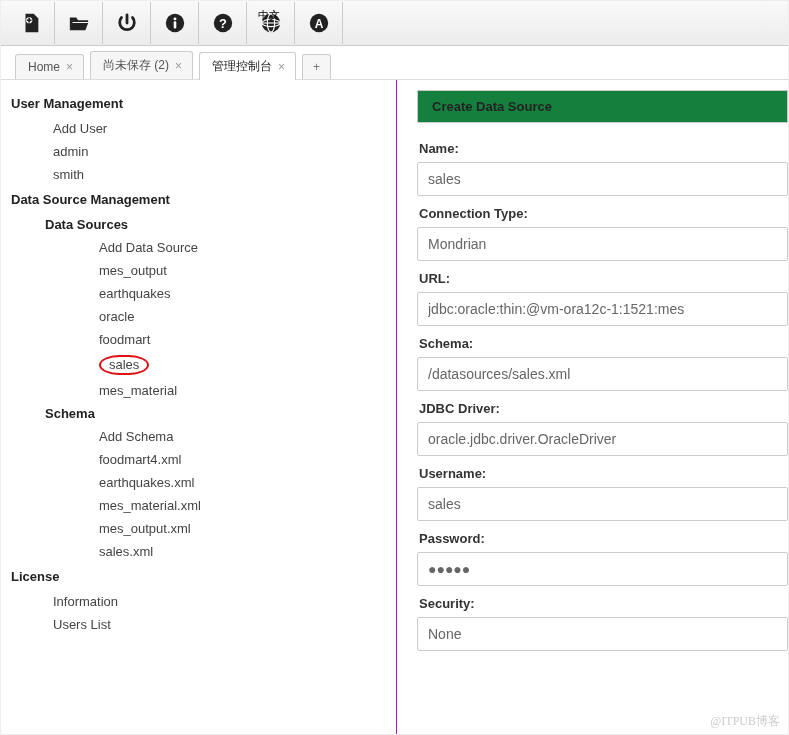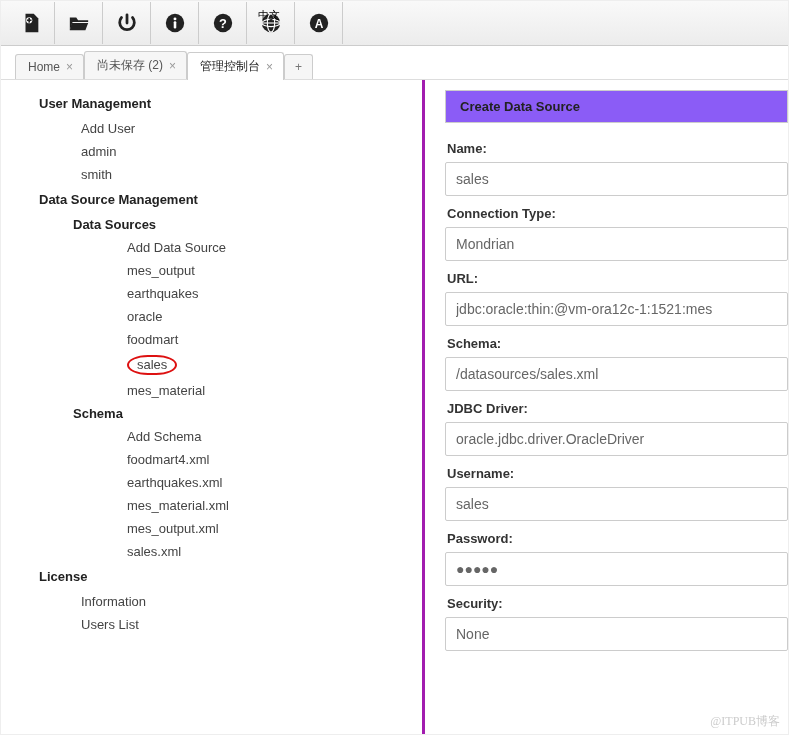--- a/index.html
+++ b/index.html
@@ -19,20 +19,21 @@
     border-right:1px solid #ccc;
     cursor:pointer;
   }
   .toolbar .tbtn:first-child { border-left:none; }
   .toolbar svg { fill:#222; }
   
   .tabs-row {
     height:34px;
     display:flex; align-items:flex-end;
     padding:6px 10px 0 14px;
+    gap:6px;
     border-bottom:1px solid #ddd;
     background:#fff;
   }
   .tab {
     border:1px solid #ccc;
     background:#f6f6f6;
     padding:5px 10px 5px 12px;
     font-size:12px;
     color:#555;
     display:flex; align-items:center; gap:6px;
@@ -40,24 +41,23 @@
     border-radius:3px 3px 0 0;
     cursor:pointer;
   }
   .tab.active { background:#fff; color:#222; position:relative; top:1px; }
   .tab .close { color:#999; font-size:12px; line-height:1; }
   .tab.add { padding:5px 10px; color:#777;}
   
   .main { display:flex; height:calc(100% - 45px - 34px); }
   .sidebar {
     width:396px;
-    border-right:3px solid #a21caf;
+    border-right:1px solid #a21caf;
     padding:10px 0 10px 6px;
     overflow:auto;
-    margin-left:28px;
   }
   .section-title { font-weight:bold; color:#222; padding:6px 4px; }
   .sub-title { font-weight:bold; font-size:13px; padding:4px 0 4px 38px; color:#222;}
   .sidebar ul { list-style:none; margin:0; padding:0; }
   .sidebar li.item { padding:4px 0 4px 46px; color:#444; cursor:pointer; }
   .sidebar li.item.level2 { padding-left:92px; }
   .sidebar li.item.selected span.selwrap {
     border:2px solid #d11;
     border-radius:50%/60%;
     padding:0px 8px 1px 8px;
@@ -65,21 +65,21 @@
   }
   
   .content {
     flex:1;
     padding:10px 0 0 20px;
     overflow:auto;
   }
   .panel-header {
     border:1px solid #ccc;
     border-bottom:1px solid #ccc;
-    background:#8b5cf6;
+    background:#15803d;
     padding:8px 14px;
     font-weight:bold;
     color:#222;
     width:100%;
   }
   .form { padding:8px 0 0 0; width:100%; }
   .fld-label { font-weight:bold; color:#333; padding:10px 0 6px 2px; font-size:13px;}
   .fld-input {
     border:1px solid #ccc;
     width:100%;

